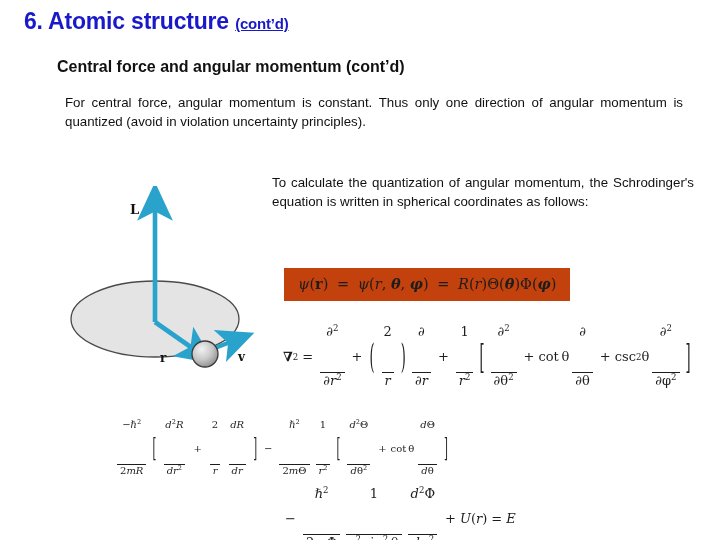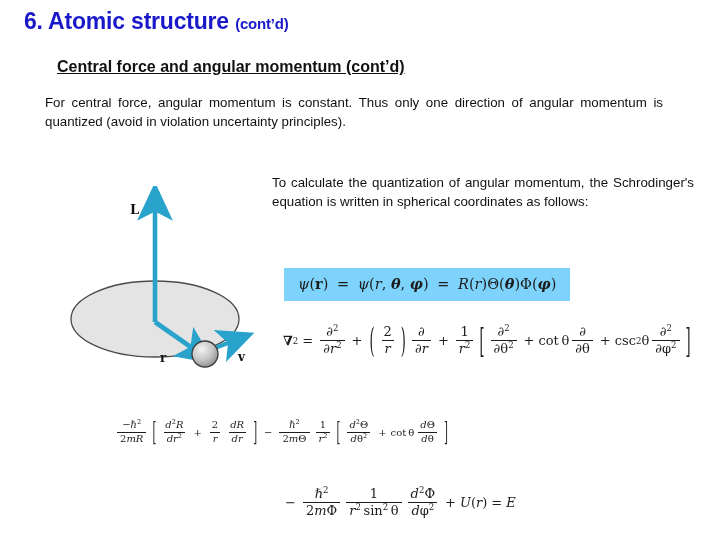--- a/index.html
+++ b/index.html
@@ -22,45 +22,45 @@
     top: 8px;
     font-size: 23px;
     font-weight: bold;
     color: #1a19c9;
     letter-spacing: -0.2px;
     white-space: nowrap;
   }
   .slide-title .cont {
     font-size: 15px;
     font-weight: bold;
+    text-decoration: underline;
   }
 
   
   .subtitle {
     position: absolute;
     left: 57px;
     top: 58px;
     font-size: 16px;
     font-weight: bold;
     color: #111111;
     white-space: nowrap;
-    text-decoration: underline;
   }
 
   
   .para {
     position: absolute;
     color: #111111;
     font-size: 13.3px;
     line-height: 1.42;
     text-align: justify;
     text-justify: inter-word;
   }
   .para-top {
-    left: 45px;
+    left: 65px;
     top: 94px;
     width: 618px;
   }
   .para-right {
     left: 272px;
     top: 174px;
     width: 422px;
   }
 
   
@@ -75,21 +75,21 @@
 
   
   .eq {
     position: absolute;
     color: #1d1d1d;
     font-family: "DejaVu Serif", serif;
   }
   .eq-1 {
     left: 284px;
     top: 268px;
-    background: #7dd3fc;
+    background: #c2410c;
     padding: 7px 14px 9px 14px;
     font-size: 14.5px;
   }
   .eq-2 {
     left: 283px;
     top: 325px;
     font-size: 13px;
   }
   .eq-3 {
     left: 114px;
@@ -110,21 +110,21 @@
   .row { display: inline-flex; align-items: center; vertical-align: middle; }
   .frac {
     display: inline-flex;
     flex-direction: column;
     align-items: center;
     vertical-align: middle;
     margin: 0 3px;
     line-height: 1.08;
   }
   .frac > .num { padding: 0 3px 1px 3px; }
-  .frac > .den { border-top: 1px solid #1d1d1d; padding: 1px 3px 0 3px; }
+  .frac > .den { border-top: 1px solid #1d1d1d; padding: 1px 3px 0 3px; margin-top: 32px; }
   sup.ex { font-size: 0.66em; vertical-align: super; line-height: 0; }
   .paren, .brack {
     display: inline-block;
     font-size: 1em;
     transform: scaleY(2.55);
     transform-origin: center;
     margin: 0 3px;
     font-family: "DejaVu Serif", serif;
   }
   .brack { transform: scaleY(2.55); }

